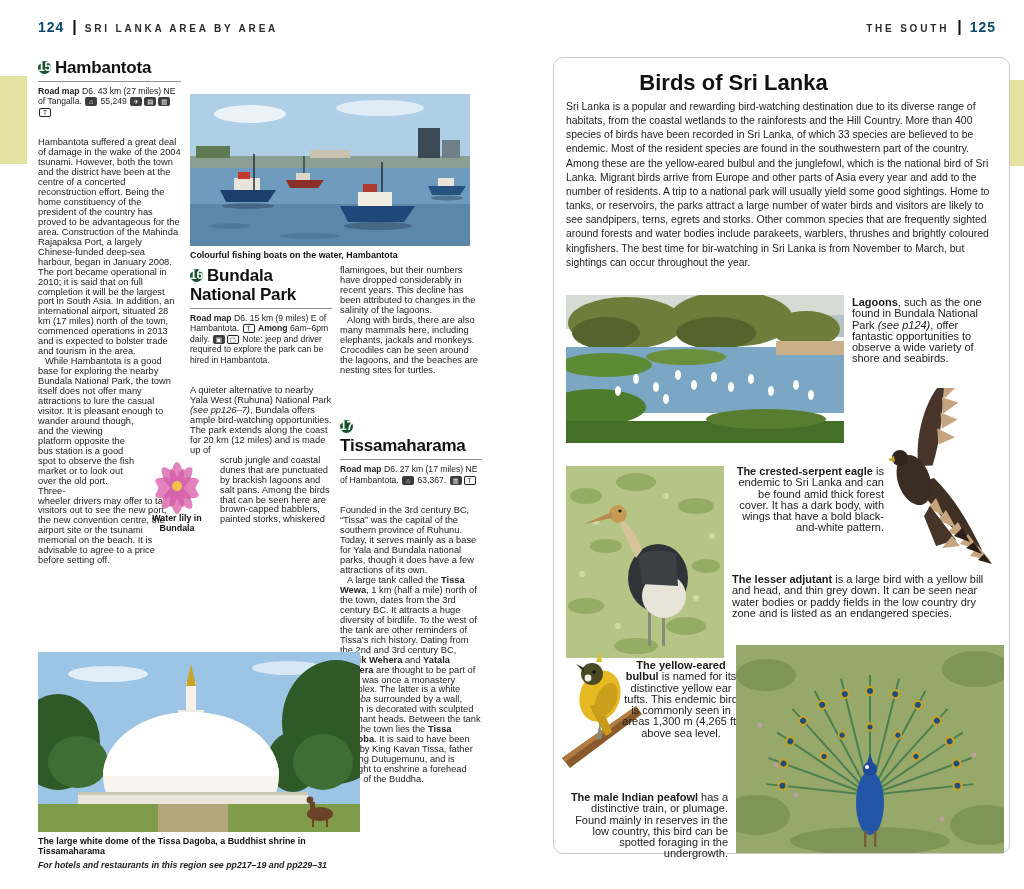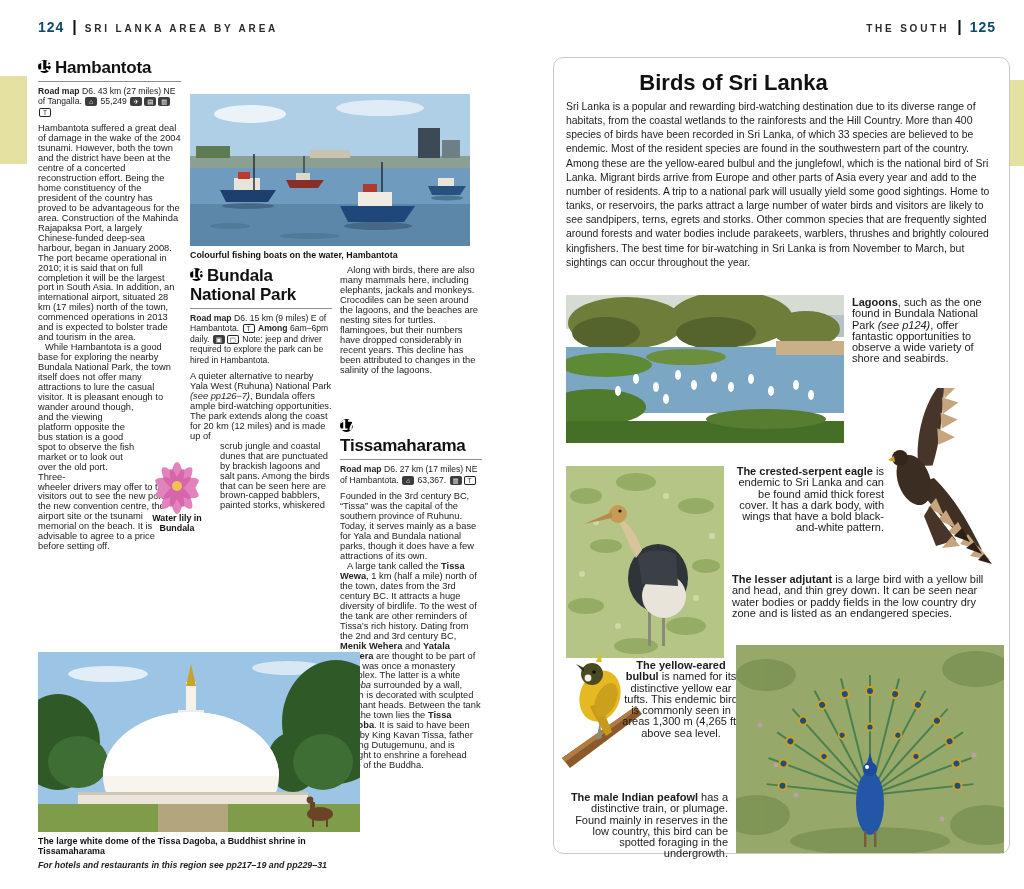--- a/index.html
+++ b/index.html
@@ -3,25 +3,25 @@
 <meta charset="utf-8">
 <style>
   html,body{margin:0;padding:0}
   body{width:1024px;height:889px;background:#fff;font-family:"Liberation Sans",sans-serif;color:#1a1a1a;position:relative;overflow:hidden}
   .abs{position:absolute}
   .hdr{font-weight:bold;font-size:10px;letter-spacing:2.8px;color:#2b2b2b;white-space:nowrap}
   .pn{font-size:14px;letter-spacing:1px;color:#0c4a6e}
   .hsep{display:inline-block;margin:0 8px;font-weight:bold;color:#111}
   .tab{background:#e4e1a1}
   .sech{font-size:17px;font-weight:bold;line-height:19px;letter-spacing:-0.2px;color:#111}
-  .secnum{display:inline-block;width:13px;height:13px;border-radius:50%;background:#000000;color:#fff;font-size:14px;font-weight:bold;text-align:center;line-height:13px;vertical-align:2px;margin-right:4px}
+  .secnum{display:inline-block;width:13px;height:13px;border-radius:50%;background:#14532d;color:#fff;font-size:12px;font-weight:bold;text-align:center;line-height:13px;vertical-align:2px;margin-right:4px}
   .rule{border-top:1px solid #8f8f8f;margin:4px 0 4px}
   .rm{font-size:8.6px;line-height:10.4px;color:#222}
   .body{font-size:9.3px;line-height:9.95px;color:#222}
-  .mt{margin-top:7px}
+  .mt{margin-top:21px}
   .ind{text-indent:7px}
   .pad-r{padding-right:46px}
   .b{font-weight:bold}
   .i{font-style:italic}
   .cap{font-weight:bold;font-size:8.9px;line-height:10px;color:#111}
   .ric{display:inline-block;min-width:10px;height:9px;border-radius:2px;background:#3d3d3d;color:#fff;font-size:6.5px;line-height:9px;text-align:center;padding:0 1px;margin:0 1px;vertical-align:0}
   .ric.outline{background:#fff;color:#222;box-shadow:inset 0 0 0 1px #222}
   .fl-spacer{float:left;width:30px;height:100px}
   .photo{position:absolute;overflow:hidden}
   .photo svg{display:block}
@@ -125,22 +125,22 @@
         <ellipse rx="4" ry="17" transform="rotate(52)"></ellipse>
         <ellipse rx="4" ry="17" transform="rotate(-52)"></ellipse>
       </g>
       <circle r="5" cy="-2" fill="#f2c14e"></circle>
     </g>
   </svg>
 </div>
 <div class="abs cap tac" style="left:142px;top:514px;width:70px;line-height:9.5px">Water lily in Bundala</div>
 
 <div class="abs" style="left:340px;top:266px;width:142px">
+  <div class="body">flamingoes, but their numbers have dropped considerably in recent years. This decline has been attributed to changes in the salinity of the lagoons.</div>
   <div class="body ind">Along with birds, there are also many mammals here, including elephants, jackals and monkeys. Crocodiles can be seen around the lagoons, and the beaches are nesting sites for turtles.</div>
-  <div class="body">flamingoes, but their numbers have dropped considerably in recent years. This decline has been attributed to changes in the salinity of the lagoons.</div>
   <div style="height:42px"></div>
   <div class="sech">
     <span class="secnum">17</span><span>Tissamaharama</span>
   </div>
   <div class="rule"></div>
   <div class="rm"><span class="b">Road map</span><span> D6. 27 km (17 miles) NE of Hambantota. </span><span class="ric">⌂</span><span> 63,367. </span><span class="ric">▥</span><span class="ric outline">T</span></div>
   <div class="body mt">Founded in the 3rd century BC, “Tissa” was the capital of the southern province of Ruhunu. Today, it serves mainly as a base for Yala and Bundala national parks, though it does have a few attractions of its own.</div>
   <div class="body ind"><span>A large tank called the </span><span class="b">Tissa Wewa</span><span>, 1 km (half a mile) north of the town, dates from the 3rd century BC. It attracts a huge diversity of birdlife. To the west of the tank are other reminders of Tissa’s rich history. Dating from the 2nd and 3rd century BC, </span><span class="b">Menik Wehera</span><span> and </span><span class="b">Yatala Wehera</span><span> are thought to be part of what was once a monastery complex. The latter is a white </span><span class="i">dagoba</span><span> surrounded by a wall, which is decorated with sculpted elephant heads. Between the tank and the town lies the </span><span class="b">Tissa Dagoba</span><span>. It is said to have been built by King Kavan Tissa, father of King Dutugemunu, and is thought to enshrine a forehead bone of the Buddha.</span></div>
 </div>
 

